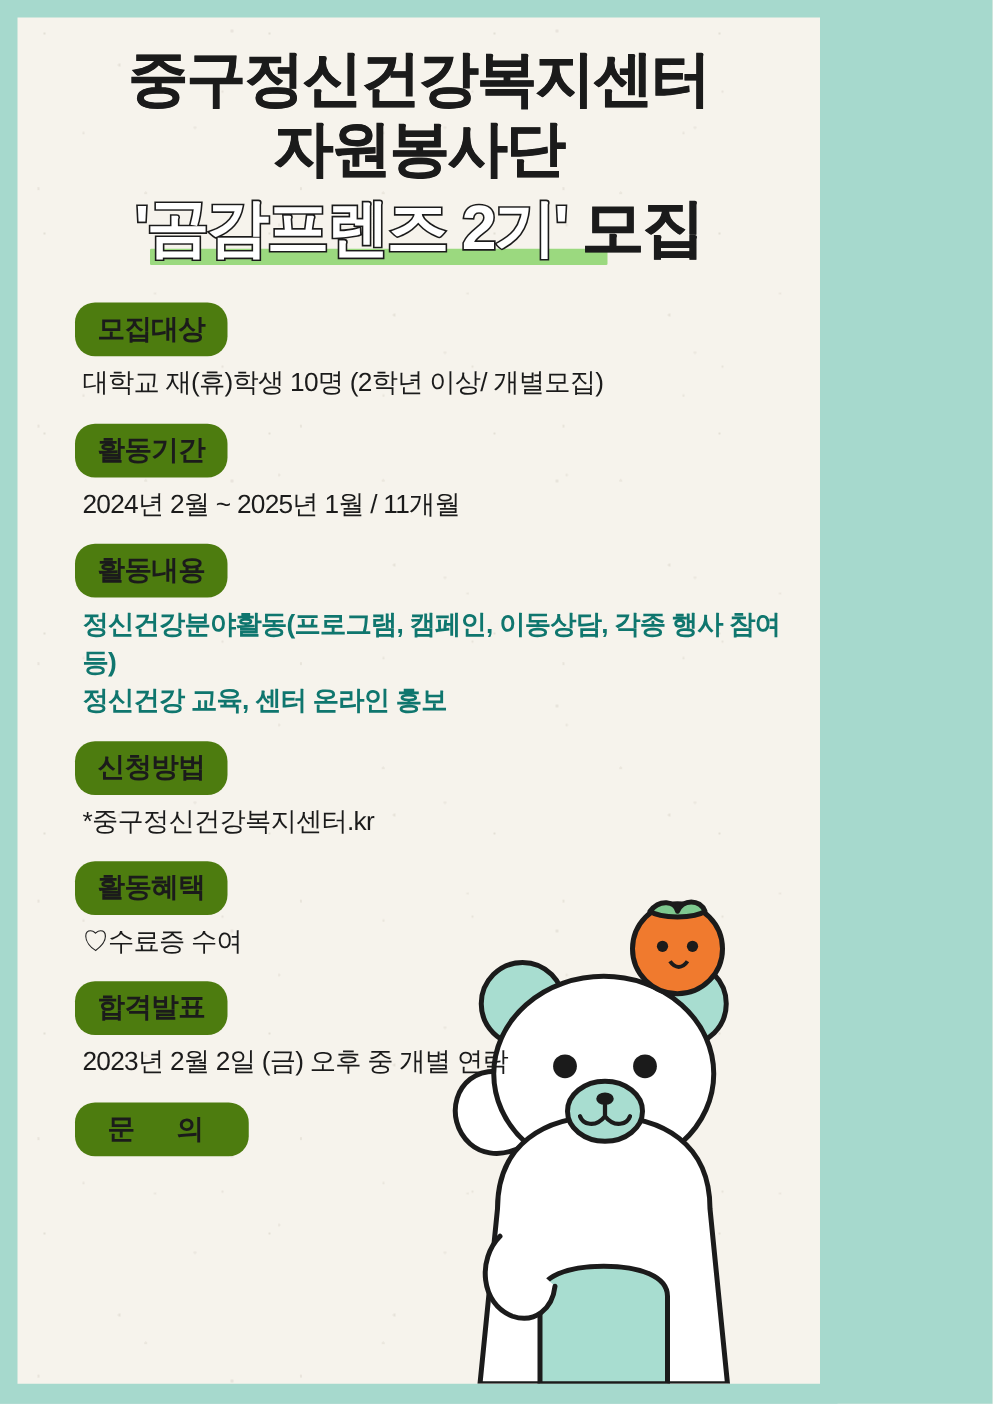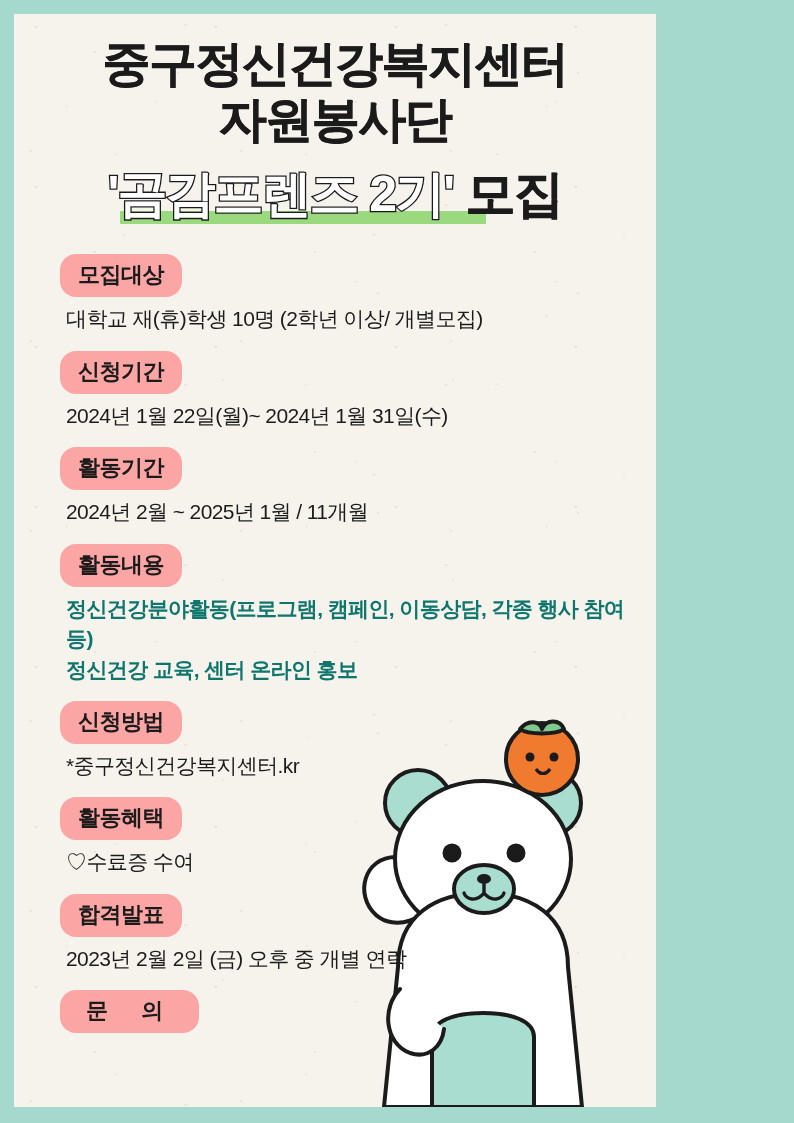--- a/index.html
+++ b/index.html
@@ -63,21 +63,21 @@
     font-size: 48px;
     font-weight: bold;
     letter-spacing: -1.5px;
     color: #1b1b1b;
     line-height: 1.16;
     -webkit-text-stroke: 0.6px #1b1b1b;
   }
   .title-highlight-row {
     position: relative;
     display: inline-block;
-    margin-top: 14px;
+    margin-top: 2px;
     white-space: nowrap;
   }
   .hl-bar {
     position: absolute;
     left: 12px;
     right: 76px;
     bottom: 4px;
     height: 13px;
     background: #9bd97f;
     z-index: 0;
@@ -105,21 +105,21 @@
 
   
   .content {
     position: relative;
     z-index: 3;
     padding: 26px 0 0 46px;
   }
   .section { margin-bottom: 2px; }
   .tag {
     display: inline-block;
-    background: #fca5a5;
+    background: #4d7c0f;
     color: #1b1b1b;
     font-size: 22px;
     font-weight: bold;
     letter-spacing: -0.5px;
     padding: 6px 18px 7px 18px;
     border-radius: 16px;
     margin-bottom: 7px;
   }
   .tag.wide { padding: 6px 26px 7px 26px; letter-spacing: 10px; font-family: Liberation Mono, monospace; }
   .body-text {
@@ -159,26 +159,20 @@
 
     <div class="content">
 
       <div class="section">
         <span class="tag">모집대상</span>
         <div class="body-text">
           <div>대학교 재(휴)학생 10명 (2학년 이상/ 개별모집)</div>
         </div>
       </div>
 
-      <div class="section">
-        <span class="tag">신청기간</span>
-        <div class="body-text">
-          <div>2024년 1월 22일(월)~ 2024년 1월 31일(수)</div>
-        </div>
-      </div>
 
       <div class="section">
         <span class="tag">활동기간</span>
         <div class="body-text">
           <div>2024년 2월 ~ 2025년 1월 / 11개월</div>
         </div>
       </div>
 
       <div class="section">
         <span class="tag">활동내용</span>

